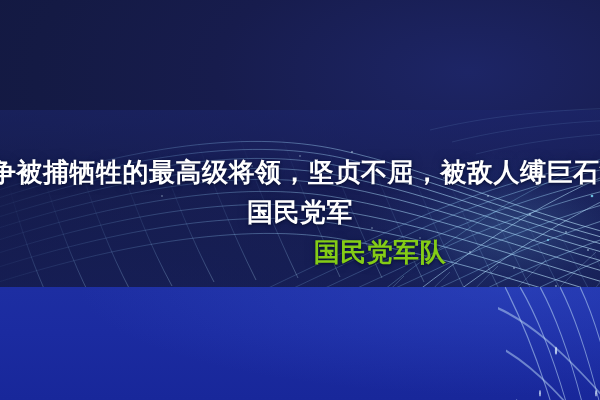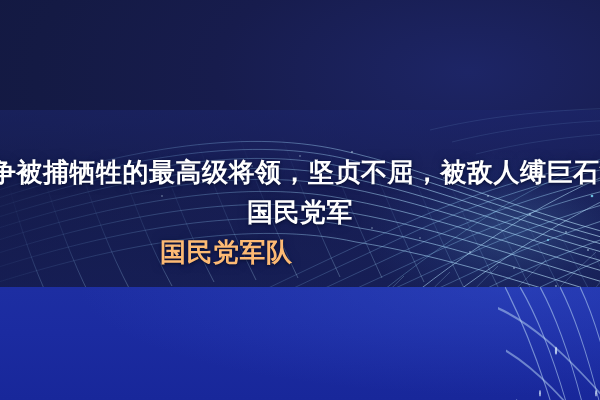--- a/index.html
+++ b/index.html
@@ -92,22 +92,22 @@
     text-shadow: 0 1px 3px rgba(6,10,40,0.85), 0 0 10px rgba(10,20,70,0.55);
   }
   .headline .seg { display: inline; }
 
   
   .headline-tail {
     position: absolute;
     left: 0;
     right: 0;
     top: 232px;
-    text-align: left;
-    color: #fdba74;
+    text-align: center;
+    color: #84cc16;
     font-size: 26px;
     font-weight: bold;
     line-height: 40px;
     letter-spacing: 0.5px;
     padding-left: 160px;
     box-sizing: border-box;
     text-shadow: 0 1px 3px rgba(6,10,40,0.85), 0 0 10px rgba(10,20,70,0.55);
   }
 </style>
 </head>

